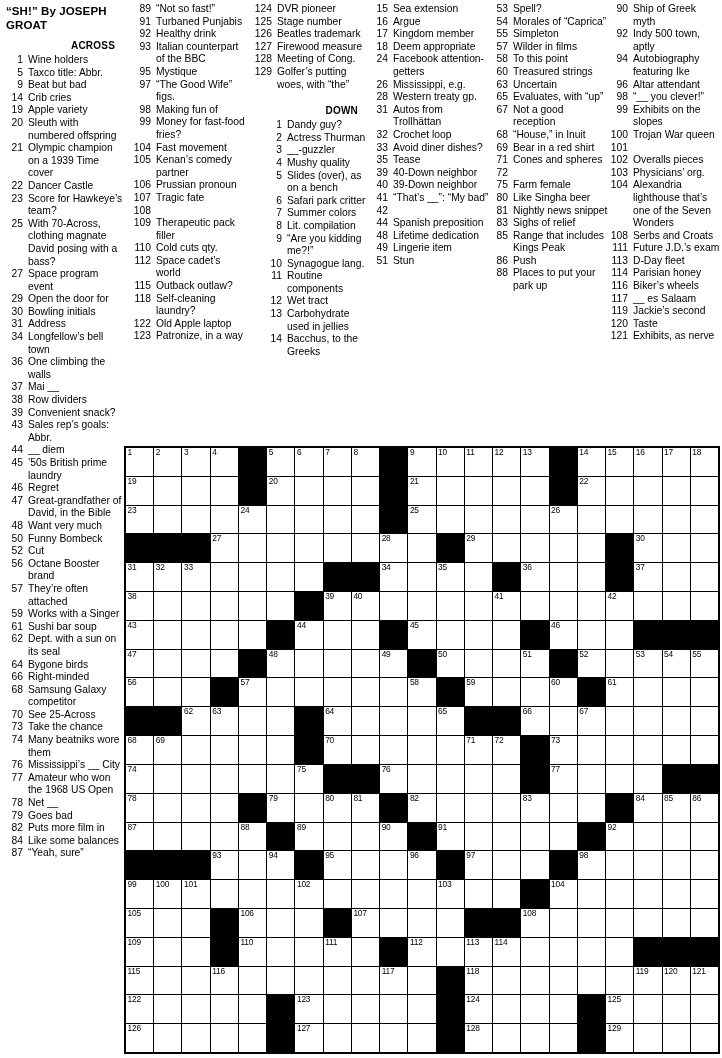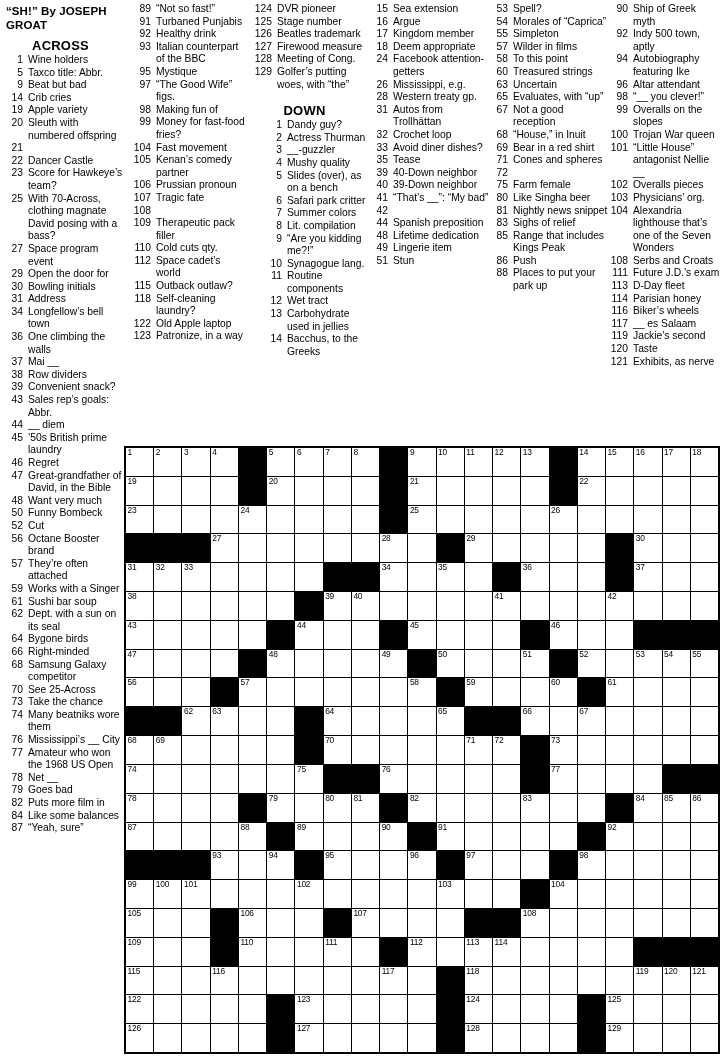--- a/index.html
+++ b/index.html
@@ -16,22 +16,22 @@
   .col3 { left:251px; width:117px; }
   .col4 { left:371px; width:118px; }
   .col5 { left:491px; width:117px; }
   .col6 { left:607px; width:113px; }
 
   .title {
     font-weight:bold; font-size:11.5px; line-height:13.5px;
     margin:2px 0 7px 0; letter-spacing:0.1px;
   }
   .section-header {
-    font-weight:bold; font-size:13px; line-height:13px;
-    text-align:center; margin:1px 10px 2px 0; letter-spacing:0.2px;
+    font-weight:bold; font-size:10px; line-height:13px;
+    text-align:right; margin:1px 10px 2px 0; letter-spacing:0.2px;
   }
   .col3 .section-header { margin-top:13px; }
 
   .clue { display:flex; font-size:10.3px; line-height:12.6px; }
   .clue .num { text-align:right; padding-right:5px; }
   .w2 .clue .num { flex:0 0 17px; }
   .w3 .clue .num { flex:0 0 21px; }
   .clue .txt { flex:1; }
   .down-sub { margin-left:10px; }
 
@@ -78,20 +78,21 @@
         <div class="clue">
           <span class="num">19</span>
           <span class="txt">Apple variety</span>
         </div>
         <div class="clue">
           <span class="num">20</span>
           <span class="txt">Sleuth with numbered offspring</span>
         </div>
         <div class="clue">
           <span class="num">21</span>
+          <span class="txt">Olympic champion on a 1939 Time cover</span>
         </div>
         <div class="clue">
           <span class="num">22</span>
           <span class="txt">Dancer Castle</span>
         </div>
         <div class="clue">
           <span class="num">23</span>
           <span class="txt">Score for Hawkeye’s team?</span>
         </div>
         <div class="clue">
@@ -594,29 +595,28 @@
         <div class="clue">
           <span class="num">96</span>
           <span class="txt">Altar attendant</span>
         </div>
         <div class="clue">
           <span class="num">98</span>
           <span class="txt">“__ you clever!”</span>
         </div>
         <div class="clue">
           <span class="num">99</span>
-          <span class="txt">Overalls on the slopes</span>
+          <span class="txt">Exhibits on the slopes</span>
         </div>
         <div class="clue">
           <span class="num">100</span>
           <span class="txt">Trojan War queen</span>
         </div>
         <div class="clue">
           <span class="num">101</span>
-          <span class="txt">“Little House” antagonist Nellie __</span>
         </div>
         <div class="clue">
           <span class="num">102</span>
           <span class="txt">Overalls pieces</span>
         </div>
         <div class="clue">
           <span class="num">103</span>
           <span class="txt">Physicians’ org.</span>
         </div>
         <div class="clue">

